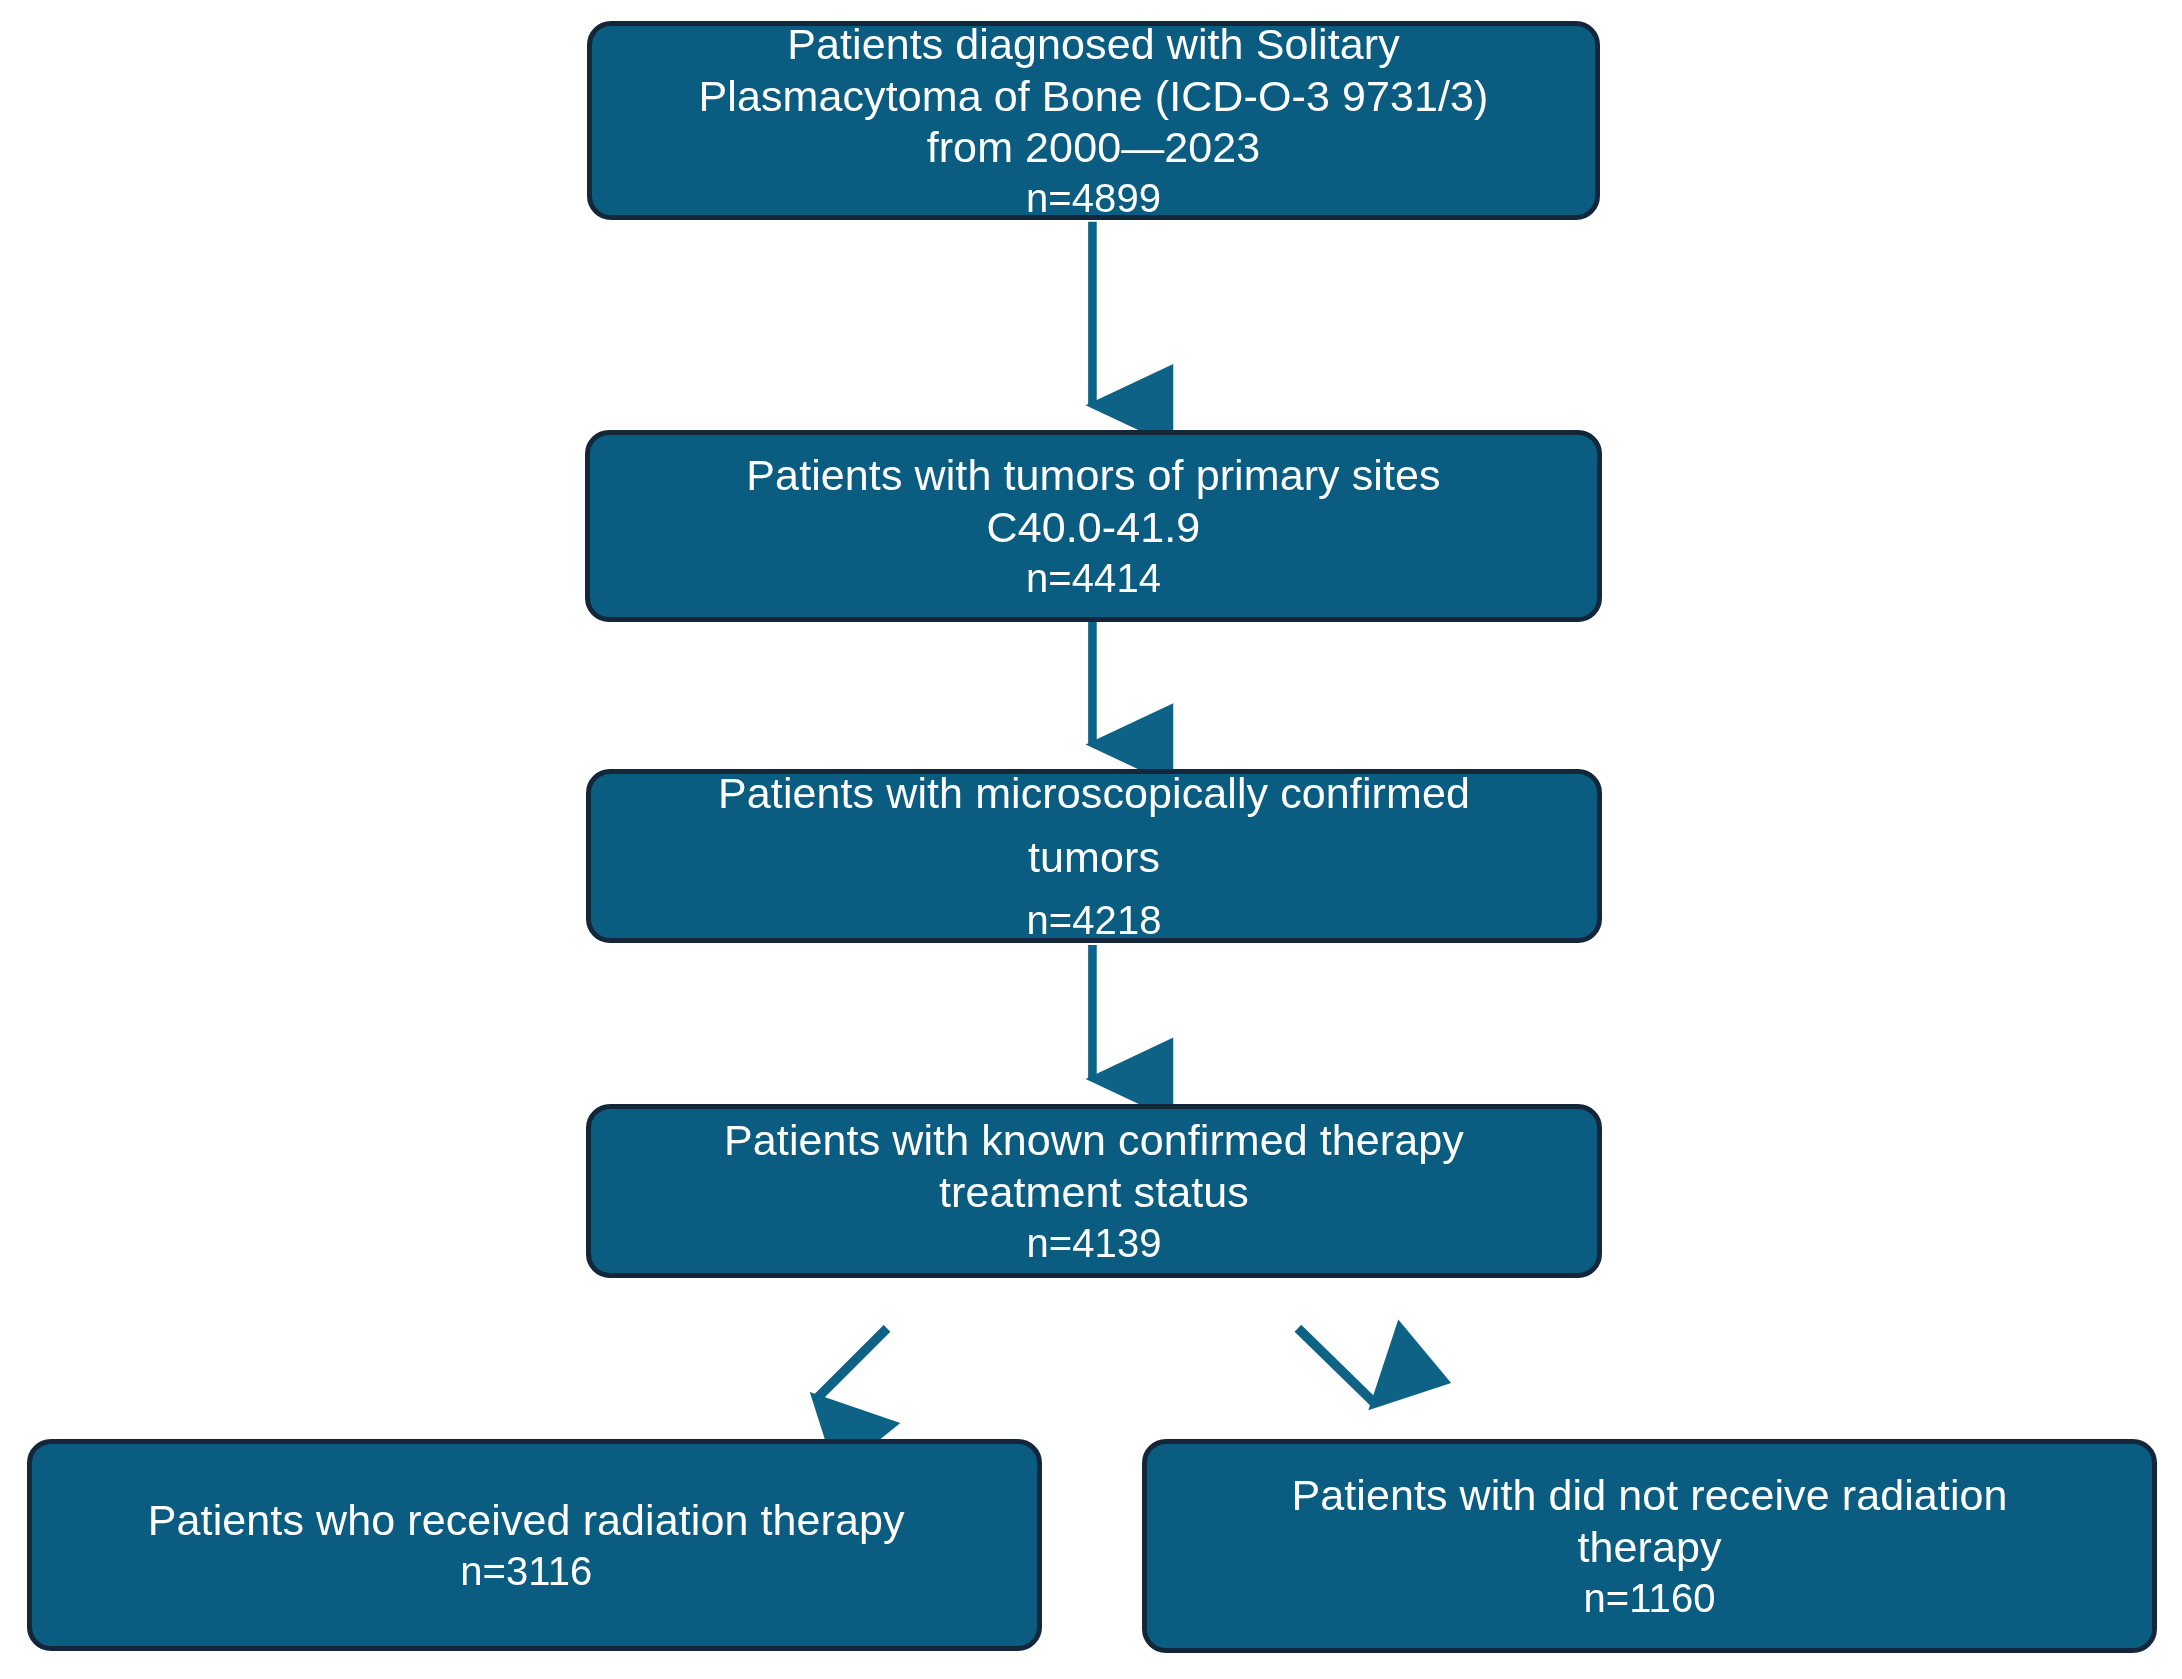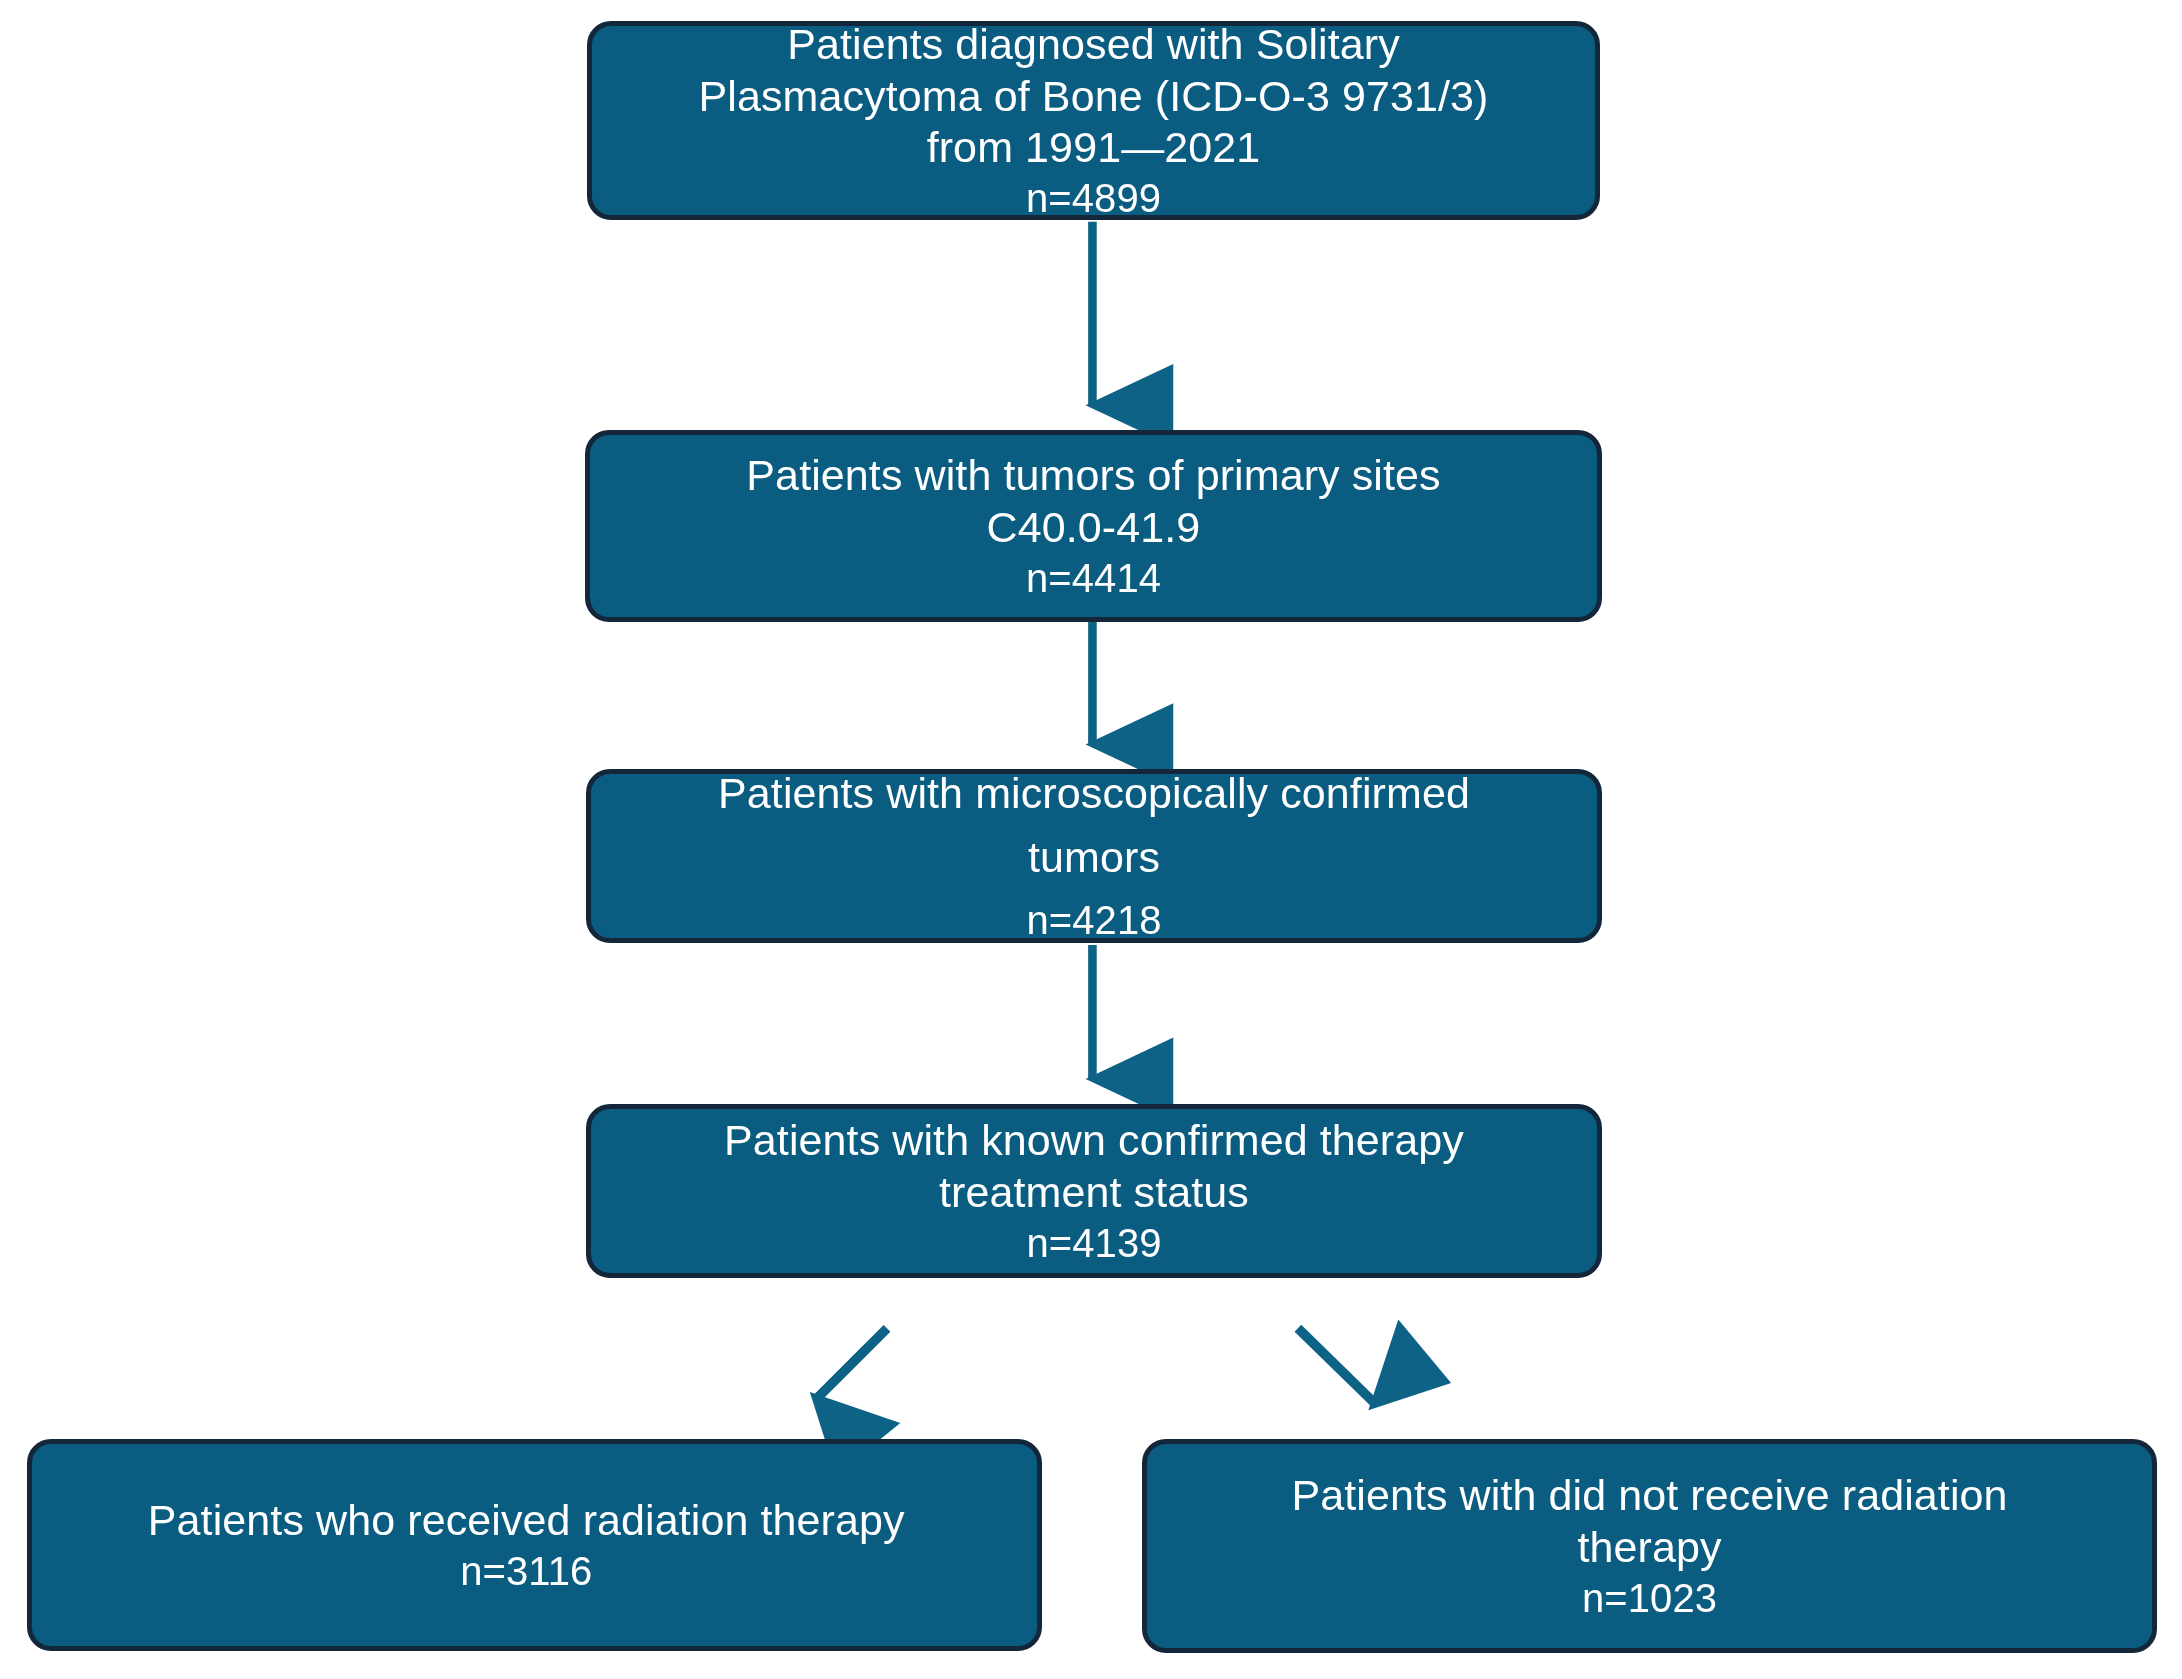--- a/index.html
+++ b/index.html
@@ -86,21 +86,21 @@
     <line x1="1143" y1="989" x2="1143" y2="1129" stroke="#0d6286" stroke-width="9" marker-end="url(#arrowhead-down)"></line>
 
     <line x1="928" y1="1390" x2="855" y2="1463" stroke="#0d6286" stroke-width="10" marker-end="url(#arrowhead-diag)"></line>
 
     <line x1="1358" y1="1390" x2="1438" y2="1468" stroke="#0d6286" stroke-width="10" marker-end="url(#arrowhead-diag)"></line>
   </svg>
 
   <div class="node-box" id="node-cohort">
     <span class="node-line">Patients diagnosed with Solitary</span>
     <span class="node-line">Plasmacytoma of Bone (ICD-O-3 9731/3)</span>
-    <span class="node-line">from 1991—2021</span>
+    <span class="node-line">from 2000—2023</span>
     <span class="node-count">n=4899</span>
   </div>
 
   <div class="node-box" id="node-primary">
     <span class="node-line">Patients with tumors of primary sites</span>
     <span class="node-line">C40.0-41.9</span>
     <span class="node-count">n=4414</span>
   </div>
 
   <div class="node-box" id="node-micro">
@@ -116,17 +116,17 @@
   </div>
 
   <div class="node-box" id="node-received">
     <span class="node-line">Patients who received radiation therapy</span>
     <span class="node-count">n=3116</span>
   </div>
 
   <div class="node-box" id="node-notreceived">
     <span class="node-line">Patients with did not receive radiation</span>
     <span class="node-line">therapy</span>
-    <span class="node-count">n=1023</span>
+    <span class="node-count">n=1160</span>
   </div>
 
 </div>
 
 
 </body></html>

